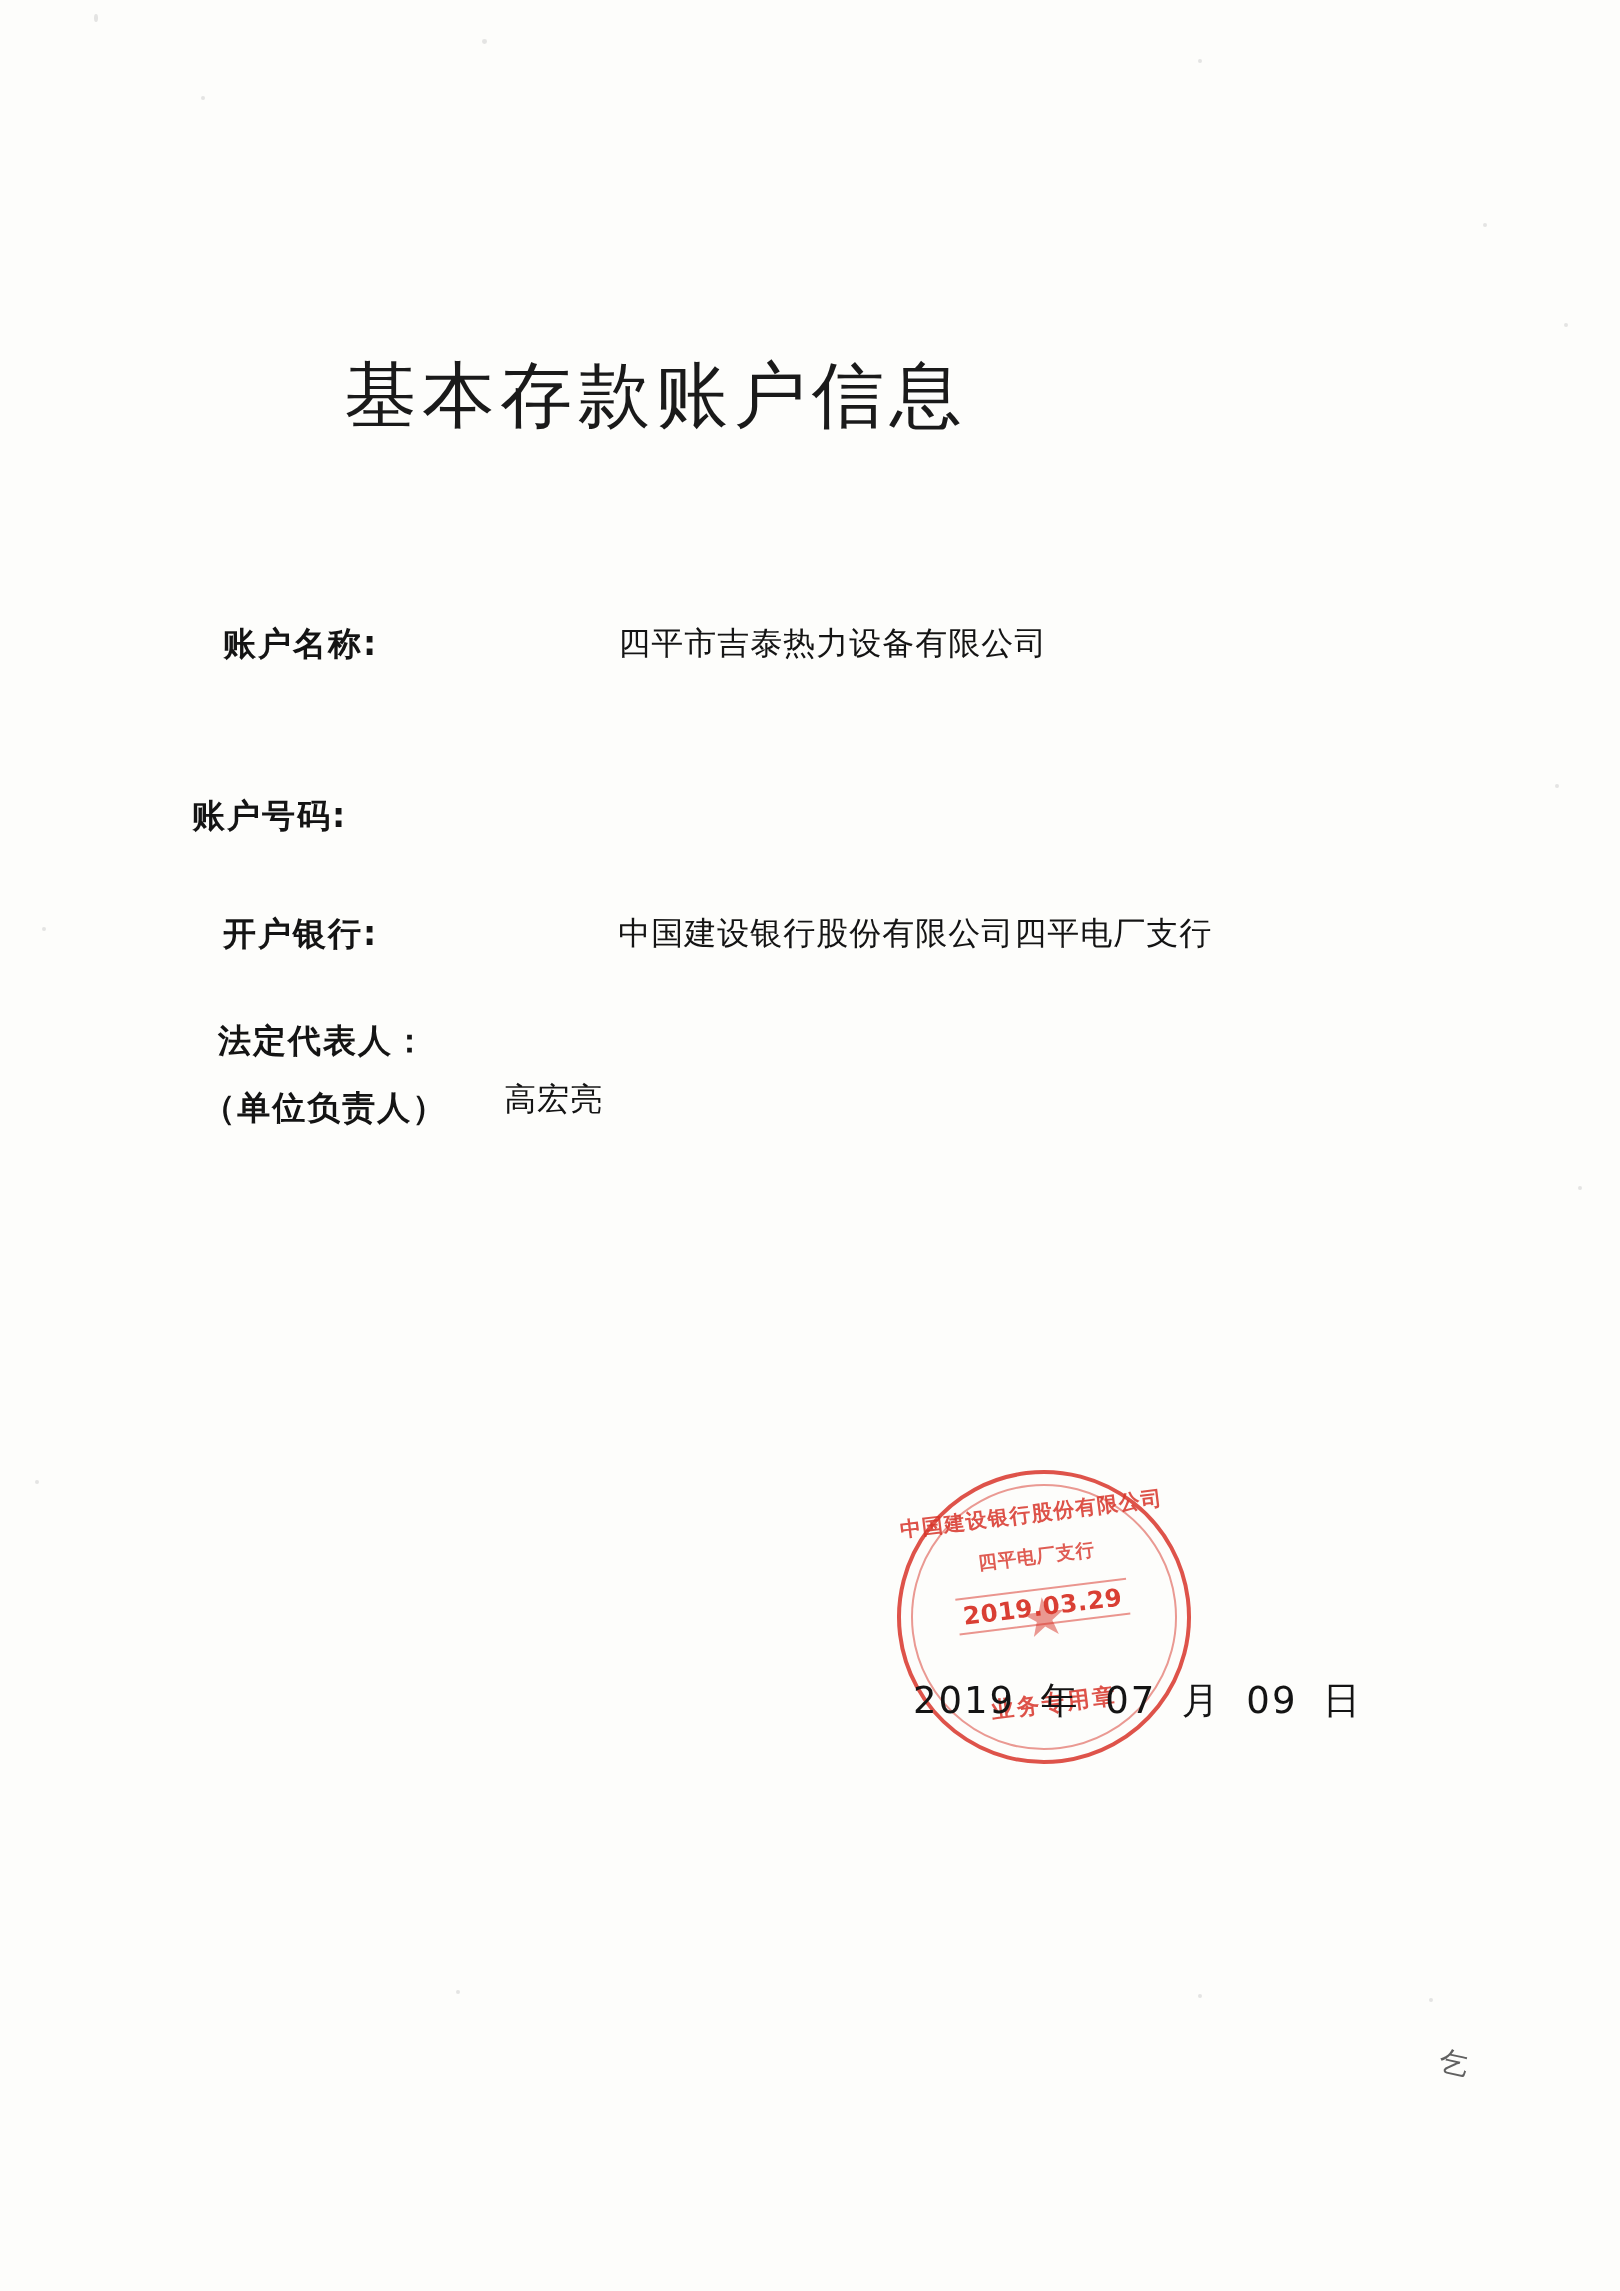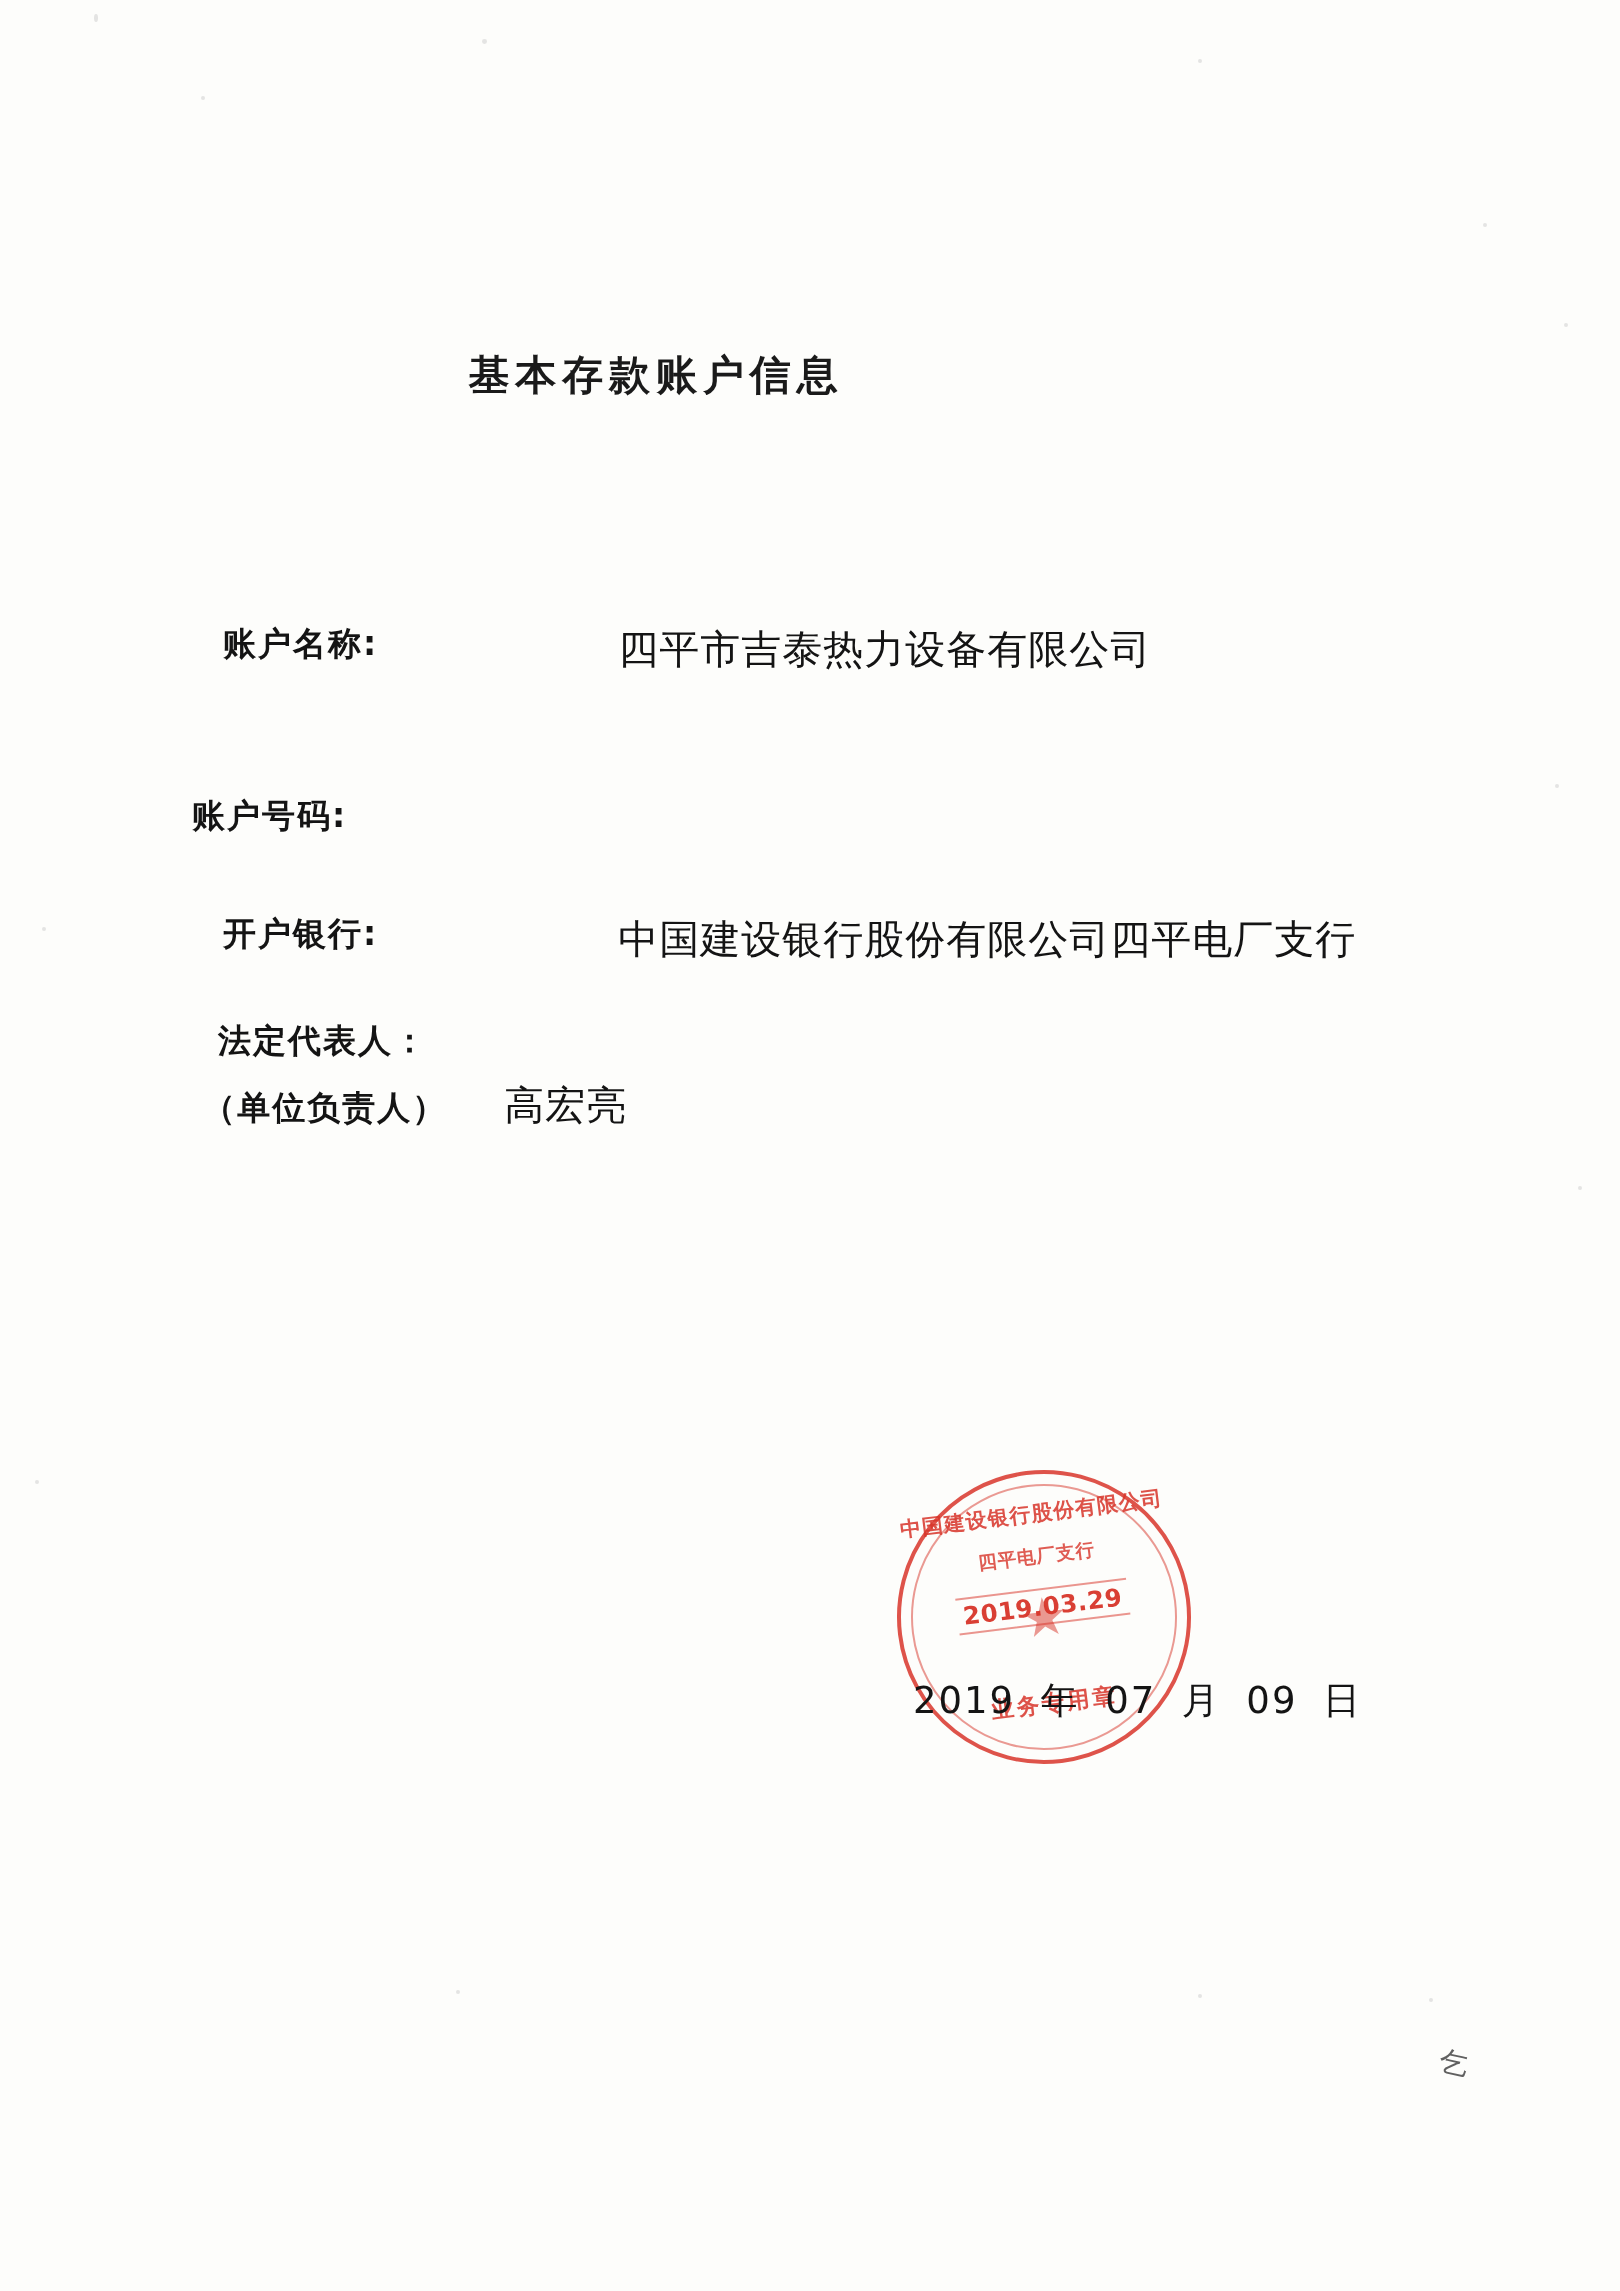--- a/index.html
+++ b/index.html
@@ -23,40 +23,40 @@
     background: #cfcfcf;
     border-radius: 50%;
     opacity: 0.55;
   }
   .doc-title {
     position: absolute;
     top: 348px;
     left: 0;
     width: 1312px;
     text-align: center;
-    font-size: 41px;
-    font-weight: bold;
+    font-size: 72px;
+    font-weight: normal;
     letter-spacing: 5.9px;
     color: #1a1a1a;
     font-family: "DejaVu Sans", "Liberation Sans", sans-serif;
   }
   .field {
     position: absolute;
     display: flex;
     align-items: flex-start;
   }
   .field-label {
     font-size: 33px;
     font-weight: bold;
     color: #141414;
     letter-spacing: 2px;
     white-space: nowrap;
   }
   .field-value {
-    font-size: 40px;
+    font-size: 32px;
     color: #141414;
     letter-spacing: 1px;
     white-space: nowrap;
   }
   .field-value.num {
     font-size: 35px;
     letter-spacing: 0.5px;
   }
 
   #field-account-name { top: 622px; left: 223px; }

